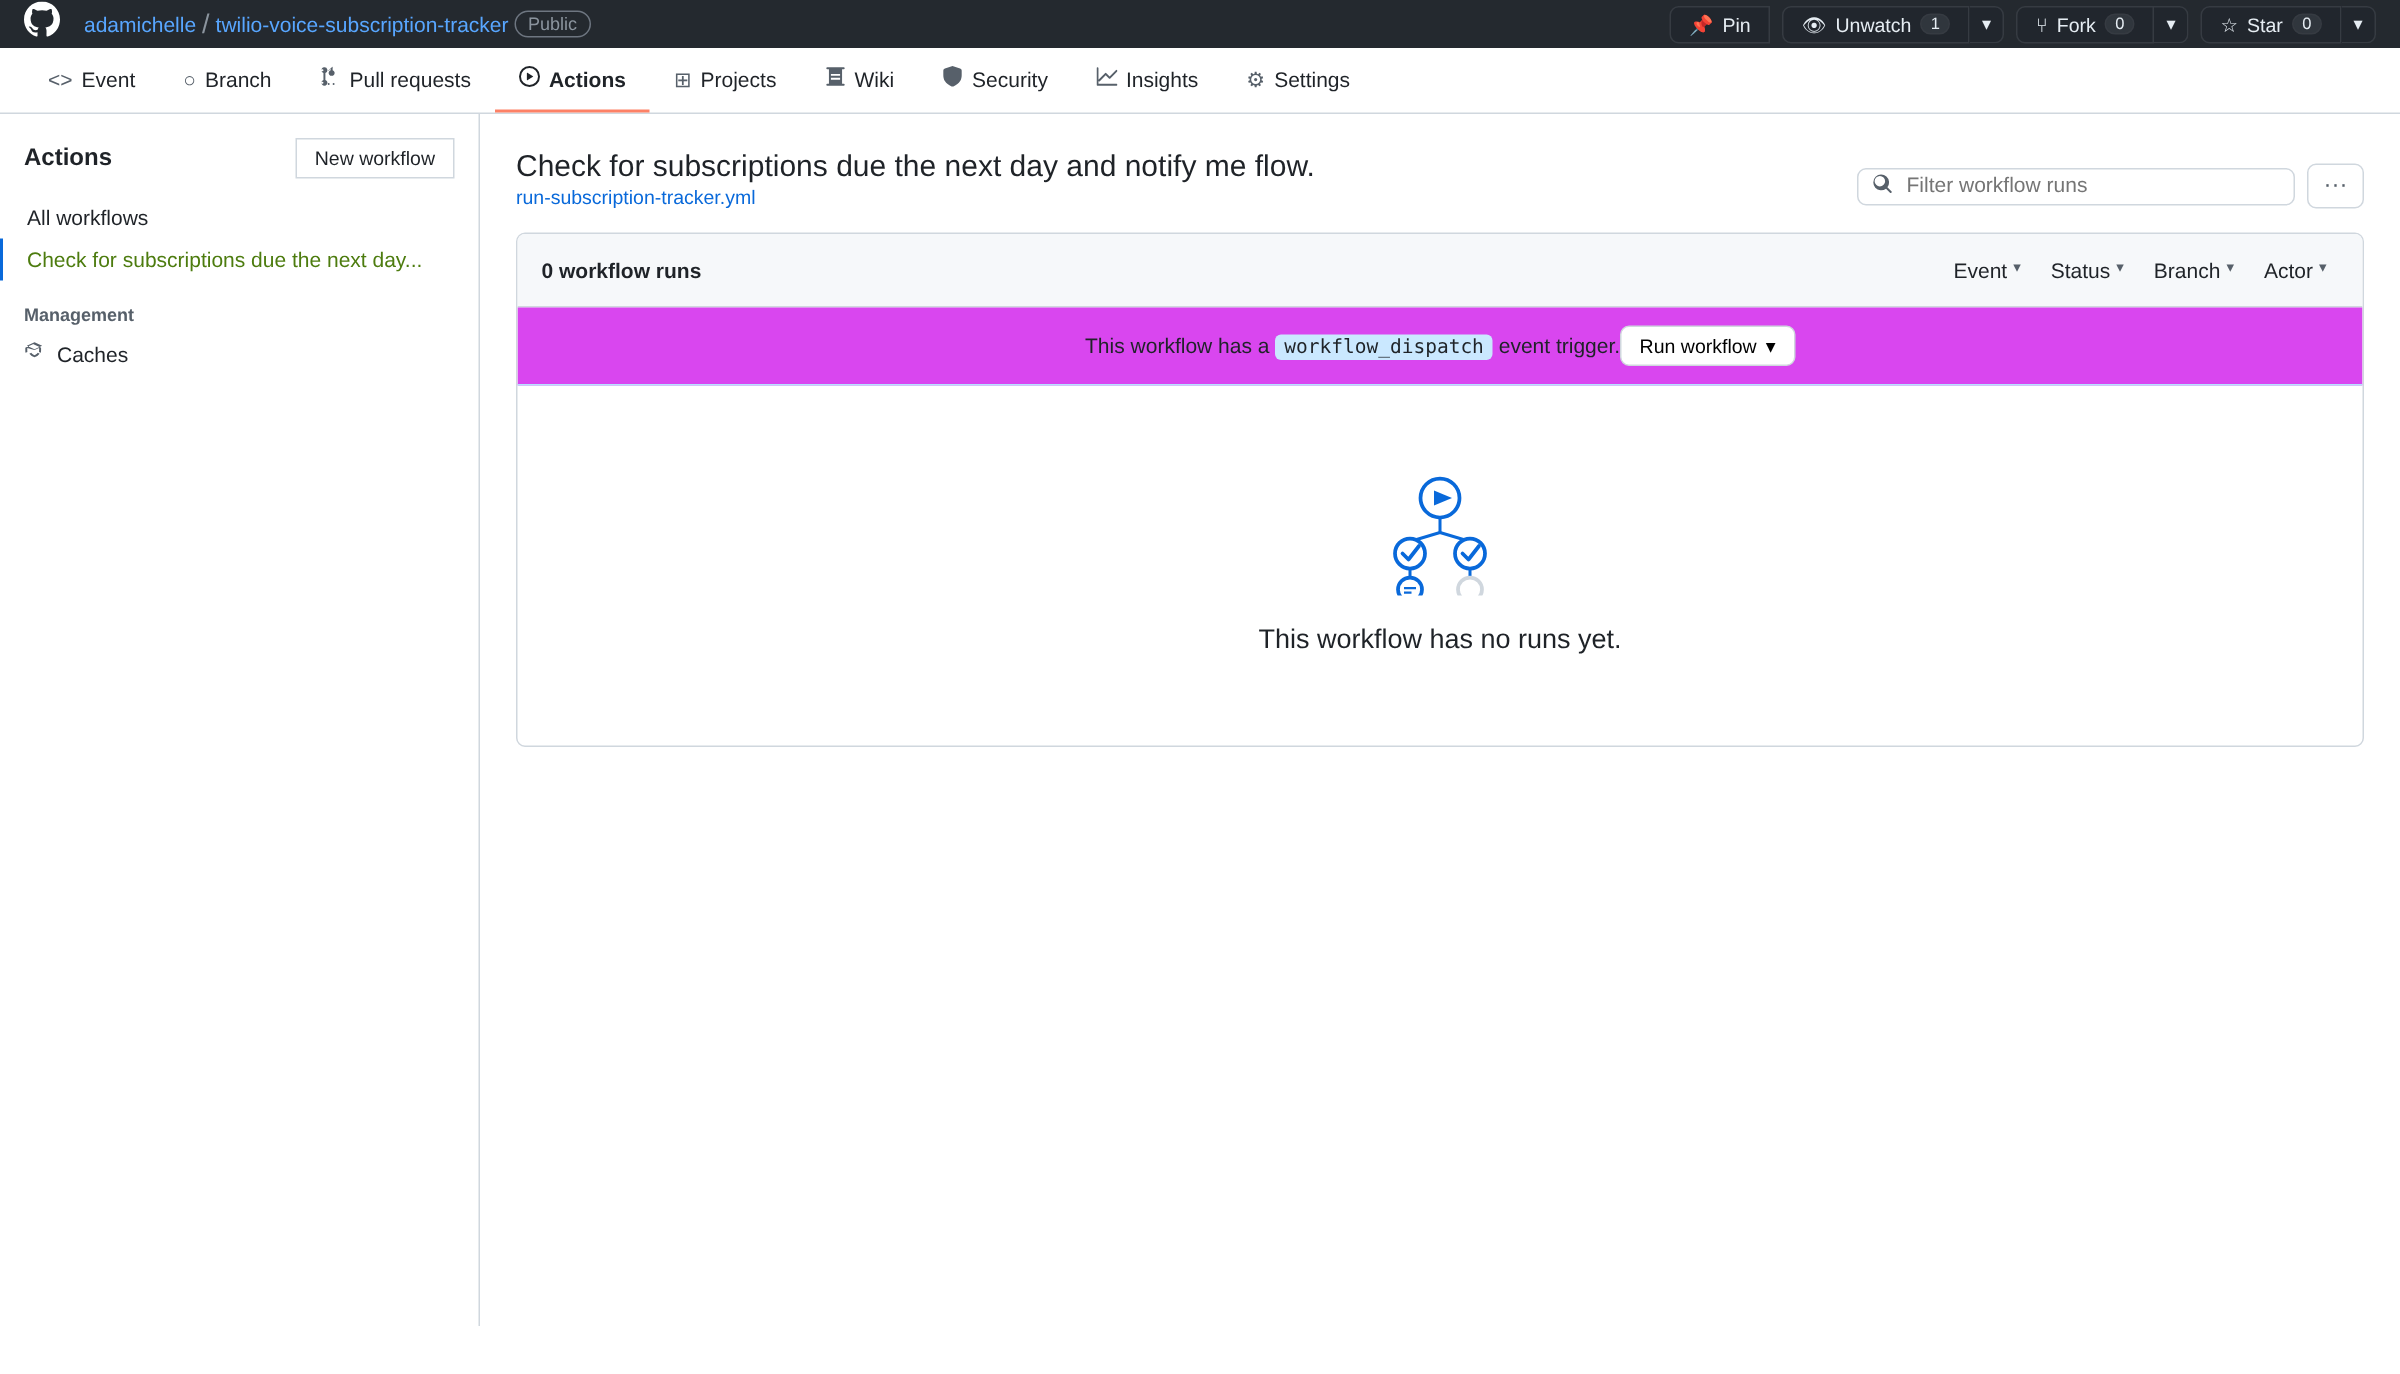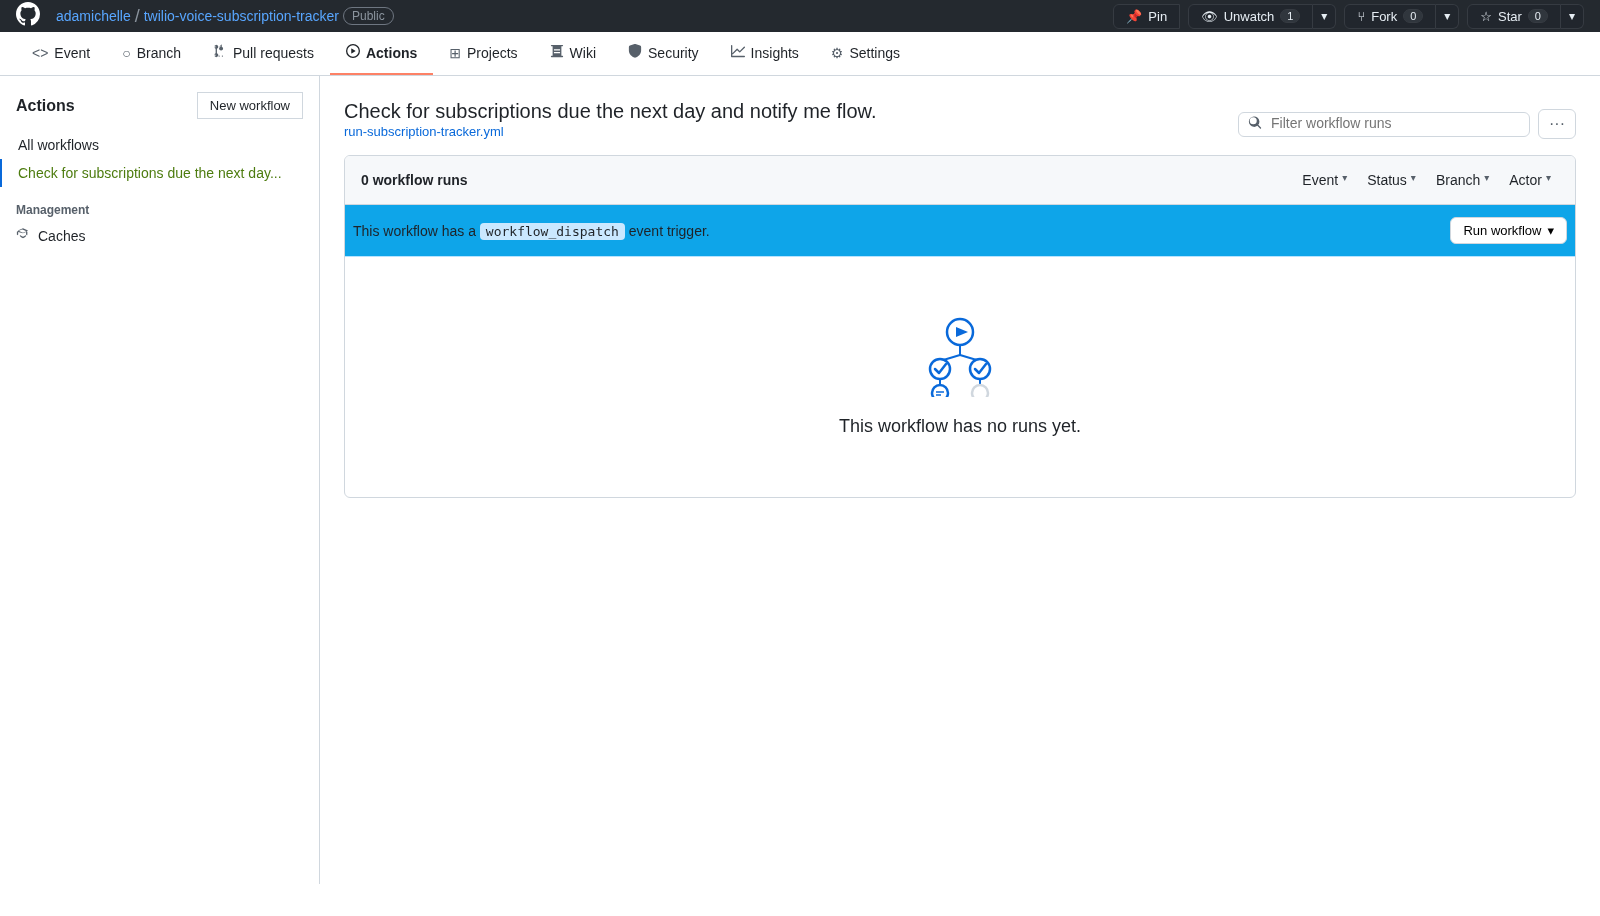--- a/index.html
+++ b/index.html
@@ -51,21 +51,21 @@
 
     
     .runs-panel { border: 1px solid #d0d7de; border-radius: 6px; overflow: hidden; }
     .runs-header { display: flex; align-items: center; justify-content: space-between; padding: 12px 16px; border-bottom: 1px solid #d0d7de; background: #f6f8fa; gap: 44px; }
     .runs-count { font-weight: 600; font-size: 14px; }
     .runs-filters { display: flex; gap: 4px; }
     .filter-btn { background: transparent; border: none; padding: 4px 8px; font-size: 14px; color: #1f2328; cursor: pointer; display: flex; align-items: flex-start; gap: 4px; }
     .filter-btn .arrow { font-size: 10px; color: #57606a; }
 
     
-    .dispatch-notice { background: #0ea5e9; border-bottom: 1px solid #b6e3ff; padding: 12px 8px; display: flex; align-items: center; justify-content: space-between; }
+    .dispatch-notice { background: #d946ef; border-bottom: 1px solid #b6e3ff; padding: 12px 32px; display: flex; align-items: center; justify-content: center; }
     .dispatch-notice-text { font-size: 14px; color: #1f2328; }
     .dispatch-notice-text code { background: #cae8ff; border-radius: 4px; padding: 1px 6px; font-family: monospace; font-size: 13px; }
     .btn-run-workflow { border: 1px solid #d0d7de; background: white; border-radius: 6px; padding: 5px 12px; font-size: 13px; cursor: pointer; display: flex; align-items: center; gap: 6px; white-space: nowrap; }
 
     
     .empty-state { padding: 60px 16px; display: flex; flex-direction: column; align-items: center; justify-content: center; }
     .empty-state-icon { margin-bottom: 16px; }
     .empty-state-text { font-size: 18px; font-weight: 400; color: #1f2328; }
 
     

